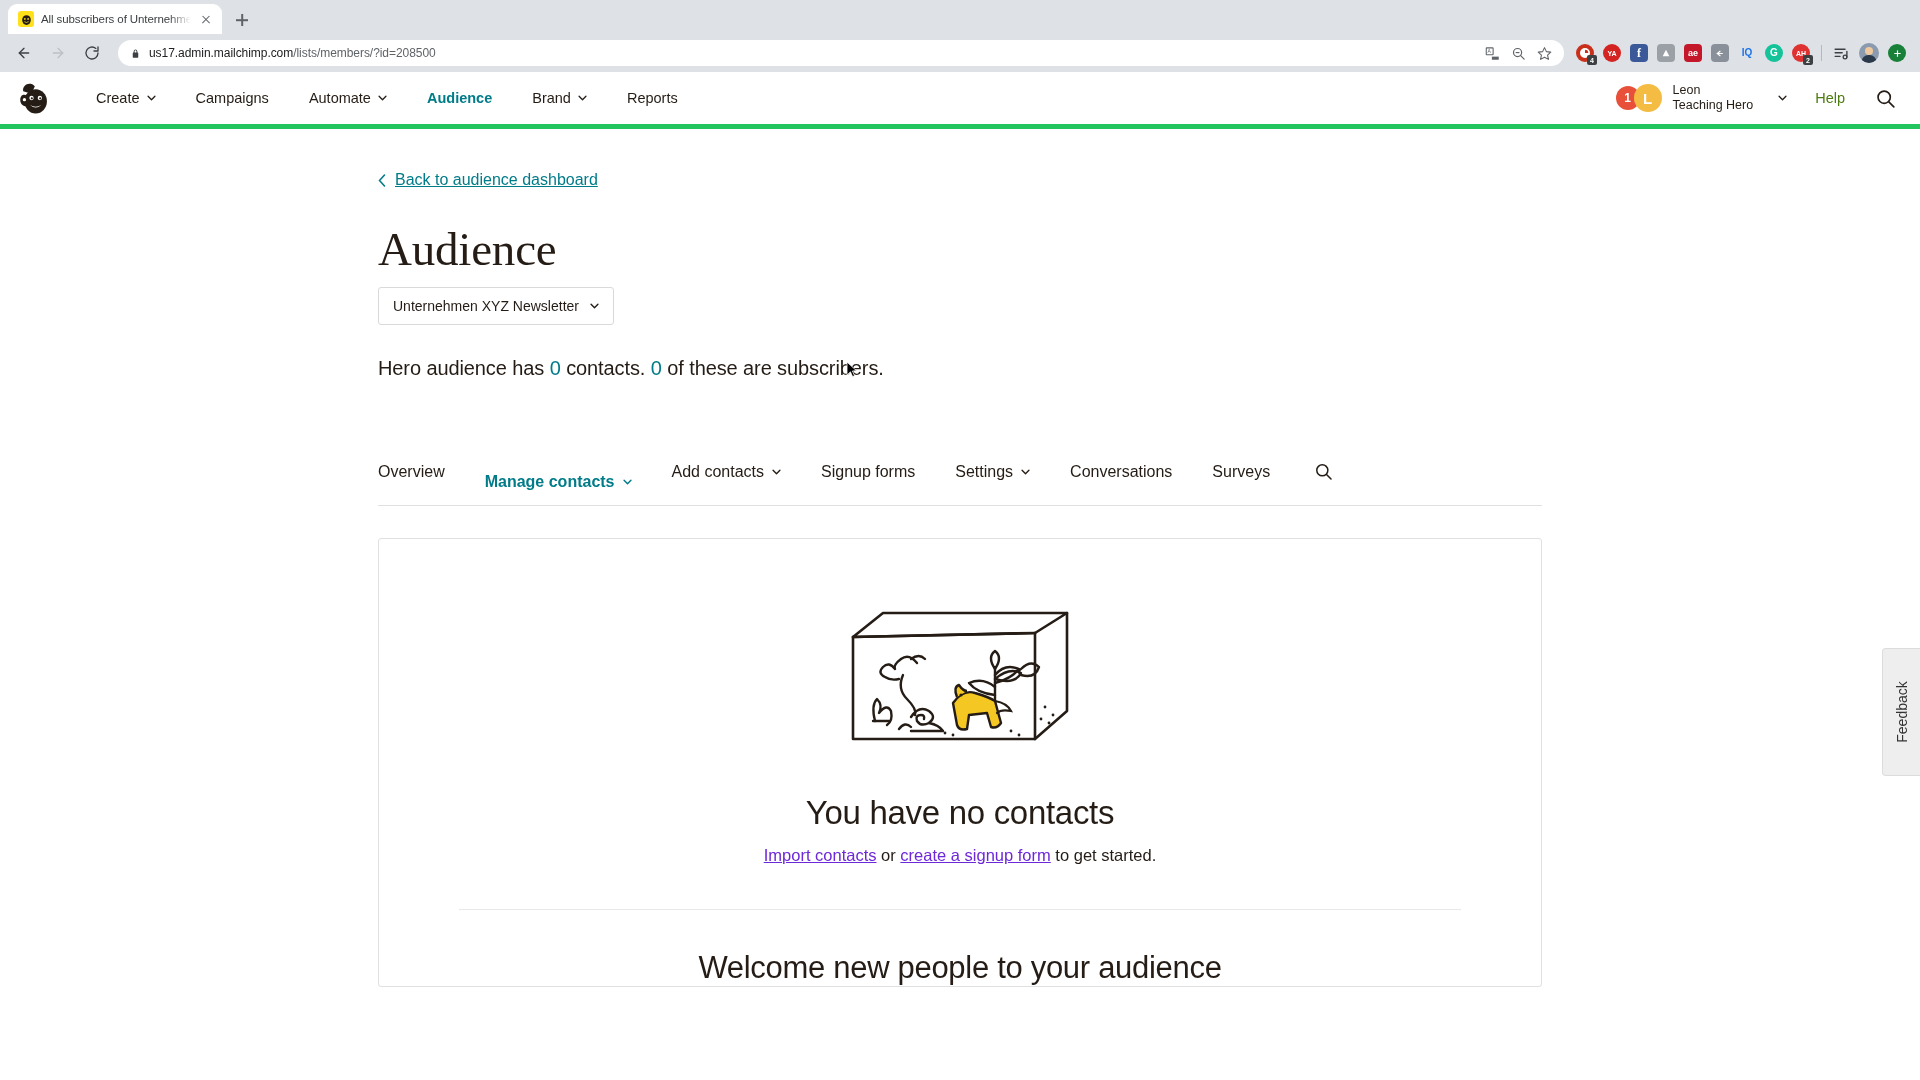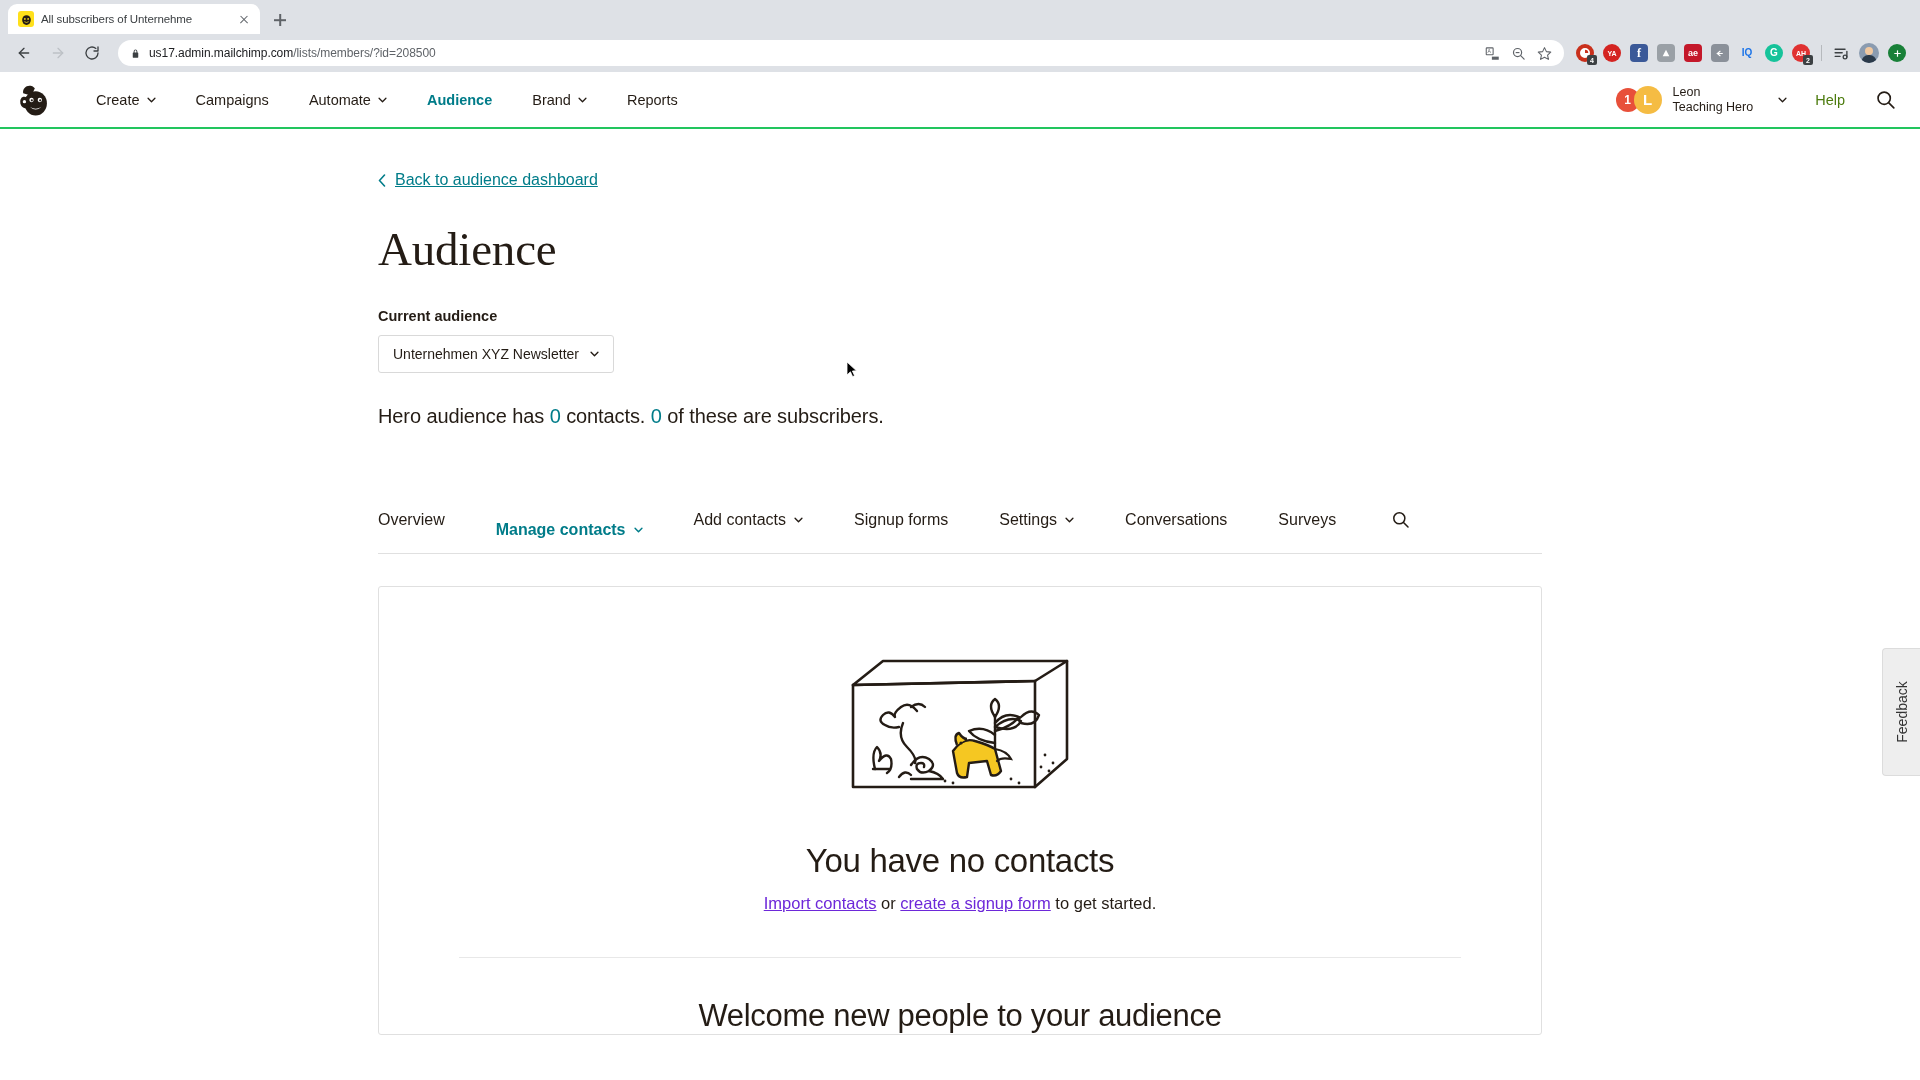--- a/index.html
+++ b/index.html
@@ -8,21 +8,21 @@
     font-family: "Liberation Sans", sans-serif;
     background: #ffffff;
     overflow: hidden;
   }
 
   
   .browser-chrome { width: 1920px; background: #dee1e6; }
 
   .tabstrip { height: 34px; display: flex; align-items: flex-end; padding-left: 8px; }
   .tab {
-    width: 252px; height: 30px; background: #ffffff;
+    width: 214px; height: 30px; background: #ffffff;
     border-radius: 9px 9px 0 0; display: flex; align-items: center;
     padding: 0 8px 0 10px; gap: 7px; position: relative;
   }
   .tab-favicon {
     width: 16px; height: 16px; border-radius: 3px;
     background: #ffe01b; flex: 0 0 16px;
     display: flex; align-items: center; justify-content: center;
   }
   .tab-favicon svg { width: 13px; height: 13px; display: block; }
   .tab-title {
@@ -90,21 +90,21 @@
     border-radius: 50%; background: #f0c8a0;
   }
   .avatar-ext::before {
     content: ''; position: absolute; left: 50%; bottom: 0;
     transform: translateX(-50%); width: 15px; height: 8px;
     border-radius: 7px 7px 0 0; background: #2b3a4a;
   }
 
   
   .mc-header {
-    height: 57px; background: #ffffff; border-bottom: 2px solid #22c55e;
+    height: 57px; background: #ffffff; border-bottom: 5px solid #22c55e;
     display: flex; align-items: center; padding: 0 24px 0 14px;
   }
   .mc-logo { width: 40px; height: 40px; flex: 0 0 40px; margin-right: 22px; }
   .mc-logo svg { width: 40px; height: 40px; display: block; }
   .mc-nav { display: flex; align-items: center; gap: 0; }
   .mc-nav-item {
     display: flex; align-items: center; gap: 7px; padding: 0 20px;
     font-size: 14.5px; color: #241c15; white-space: nowrap;
   }
   .mc-nav-item.active { color: #007c89; font-weight: bold; }
@@ -151,21 +151,21 @@
     border: 1px solid #d9d9d9; border-radius: 3px; background: #fff;
     padding: 10px 14px; font-size: 14px; color: #241c15;
   }
 
   .stats {
     margin-top: 32px; font-size: 20px; color: #241c15; letter-spacing: -0.1px;
   }
   .stats .num { color: #007c89; }
 
   .tabs {
-    margin-top: 73px; display: flex; align-items: center; gap: 15px;
+    margin-top: 73px; display: flex; align-items: center; gap: 4px;
     border-bottom: 1px solid #e0e0e0; padding-bottom: 14px;
   }
   .tab-item {
     display: flex; align-items: center; gap: 8px; padding: 0 18px;
     font-size: 16px; color: #241c15; white-space: nowrap;
   }
   .tab-item:first-child { padding-left: 0; }
   .tab-item.active { color: #007c89; font-weight: bold; margin-top: 20px; }
   .tabs-search { margin-left: 22px; display: flex; align-items: center; }
 
@@ -403,21 +403,20 @@
 
     <a class="back-link" href="#">
       <svg class="back-chev" viewBox="0 0 8 13" fill="none" stroke="#007c89" stroke-width="1.6" stroke-linecap="round" stroke-linejoin="round">
           <polyline points="6.5,1 1.5,6.5 6.5,12"></polyline>
         </svg>
       <span>Back to audience dashboard</span>
     </a>
 
     <h1 class="page-title">Audience</h1>
 
-    <div class="field-label">Current audience</div>
 
     <div class="aud-select">
       <span>Unternehmen XYZ Newsletter</span>
       <svg class="caret" viewBox="0 0 10 7" fill="none" stroke="#241c15" stroke-width="1.6" stroke-linecap="round" stroke-linejoin="round">
           <polyline points="1,1.5 5,5.5 9,1.5"></polyline>
         </svg>
     </div>
 
     <div class="stats">
       <span>Hero audience has </span><span class="num">0</span><span> contacts. </span><span class="num">0</span><span> of these are subscribers.</span>

